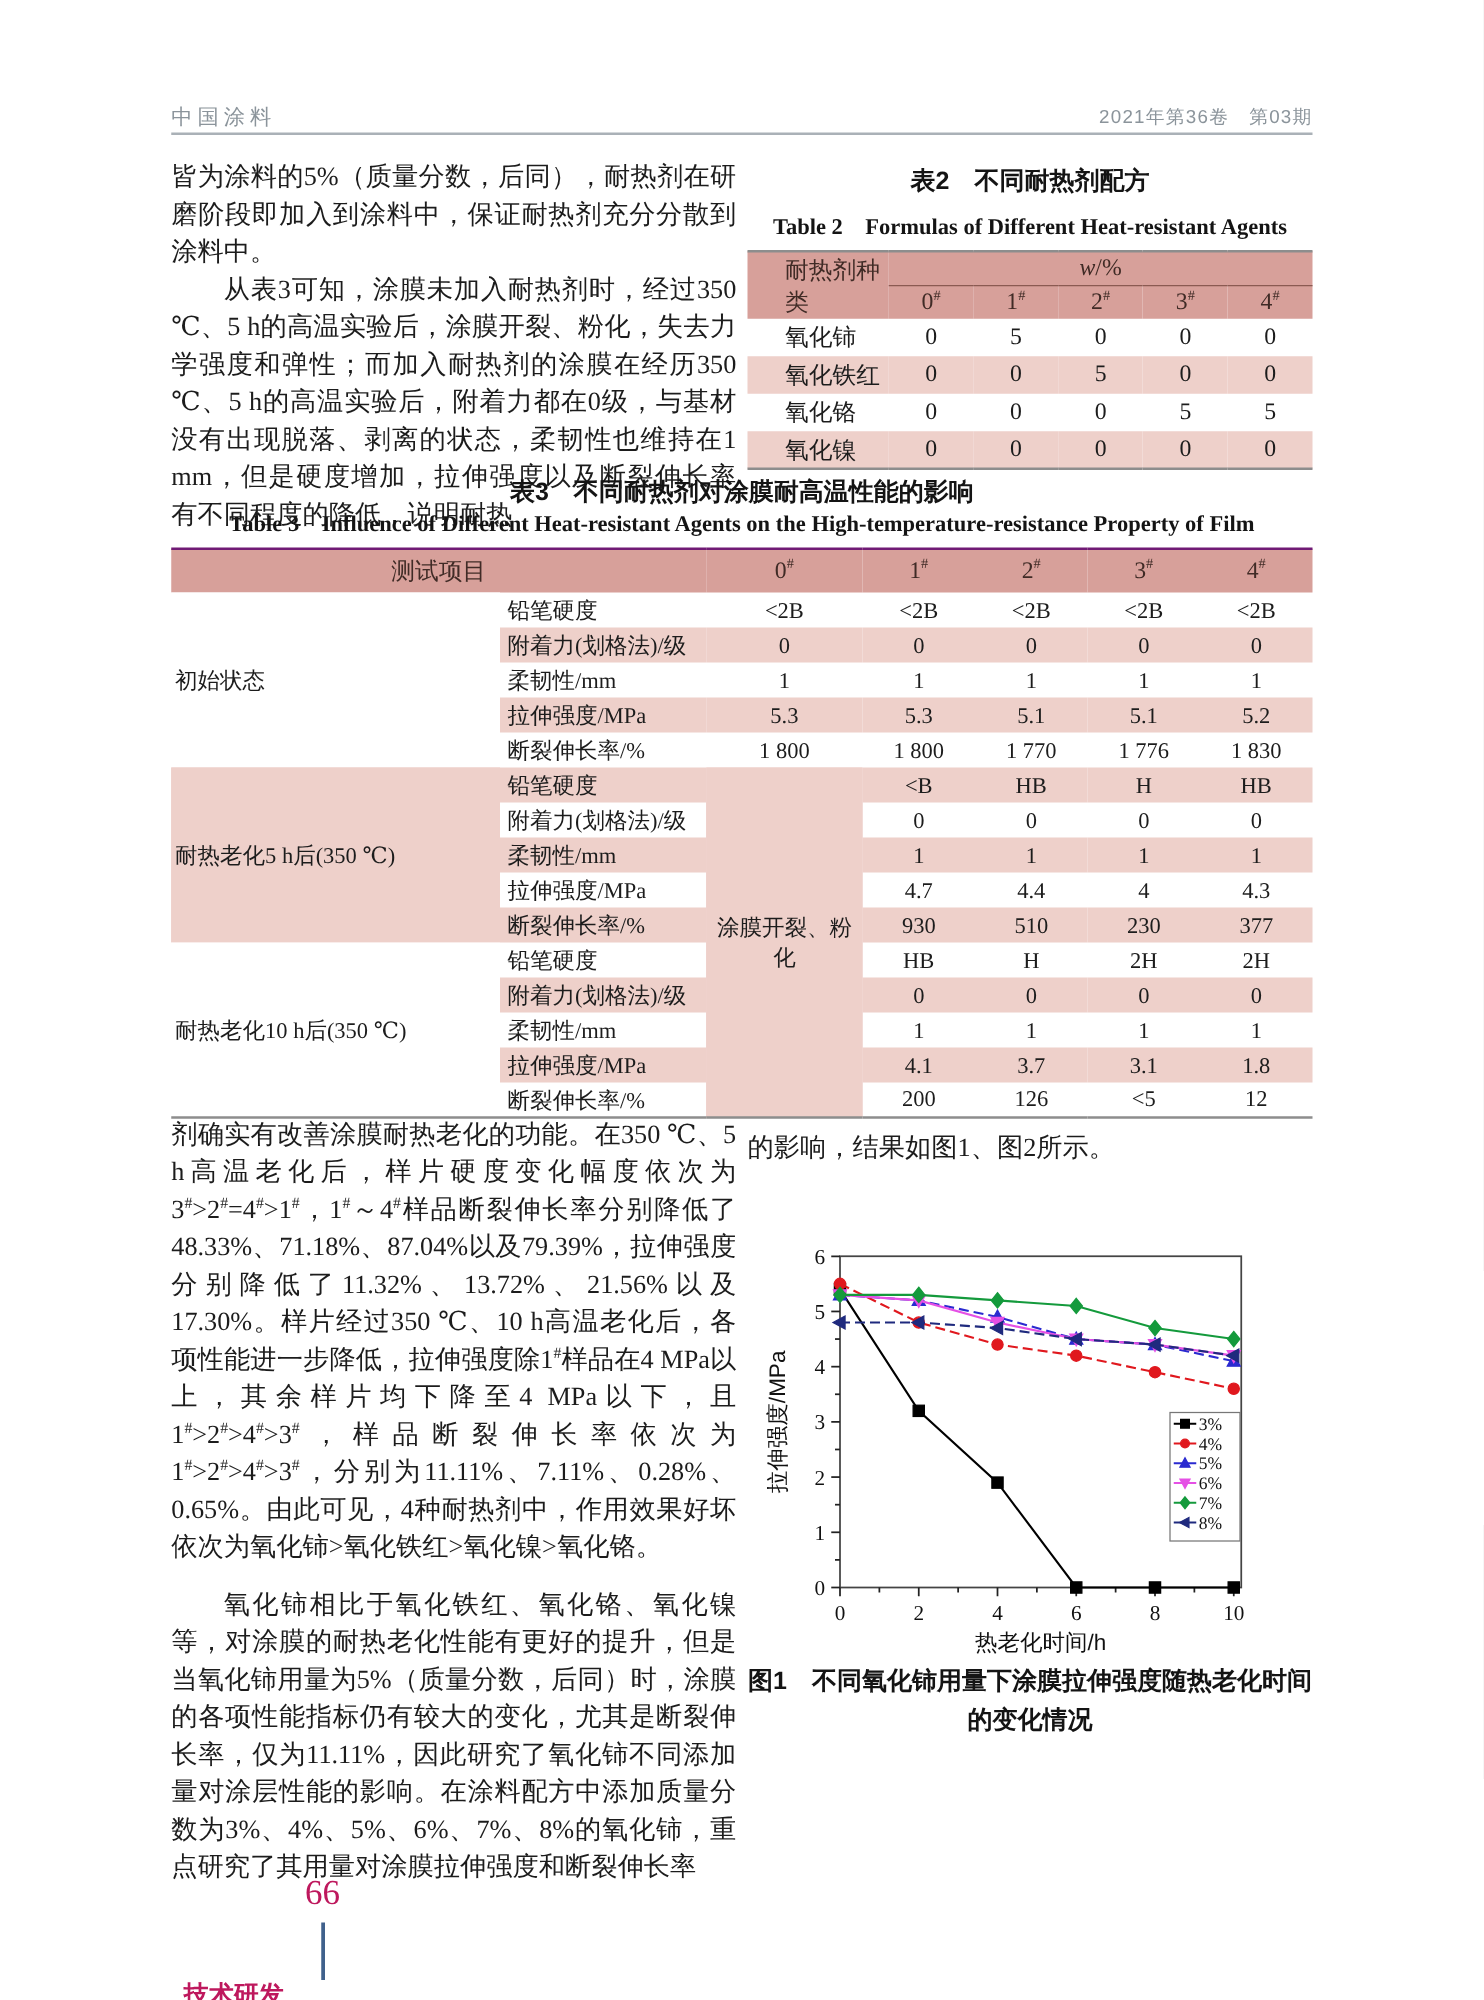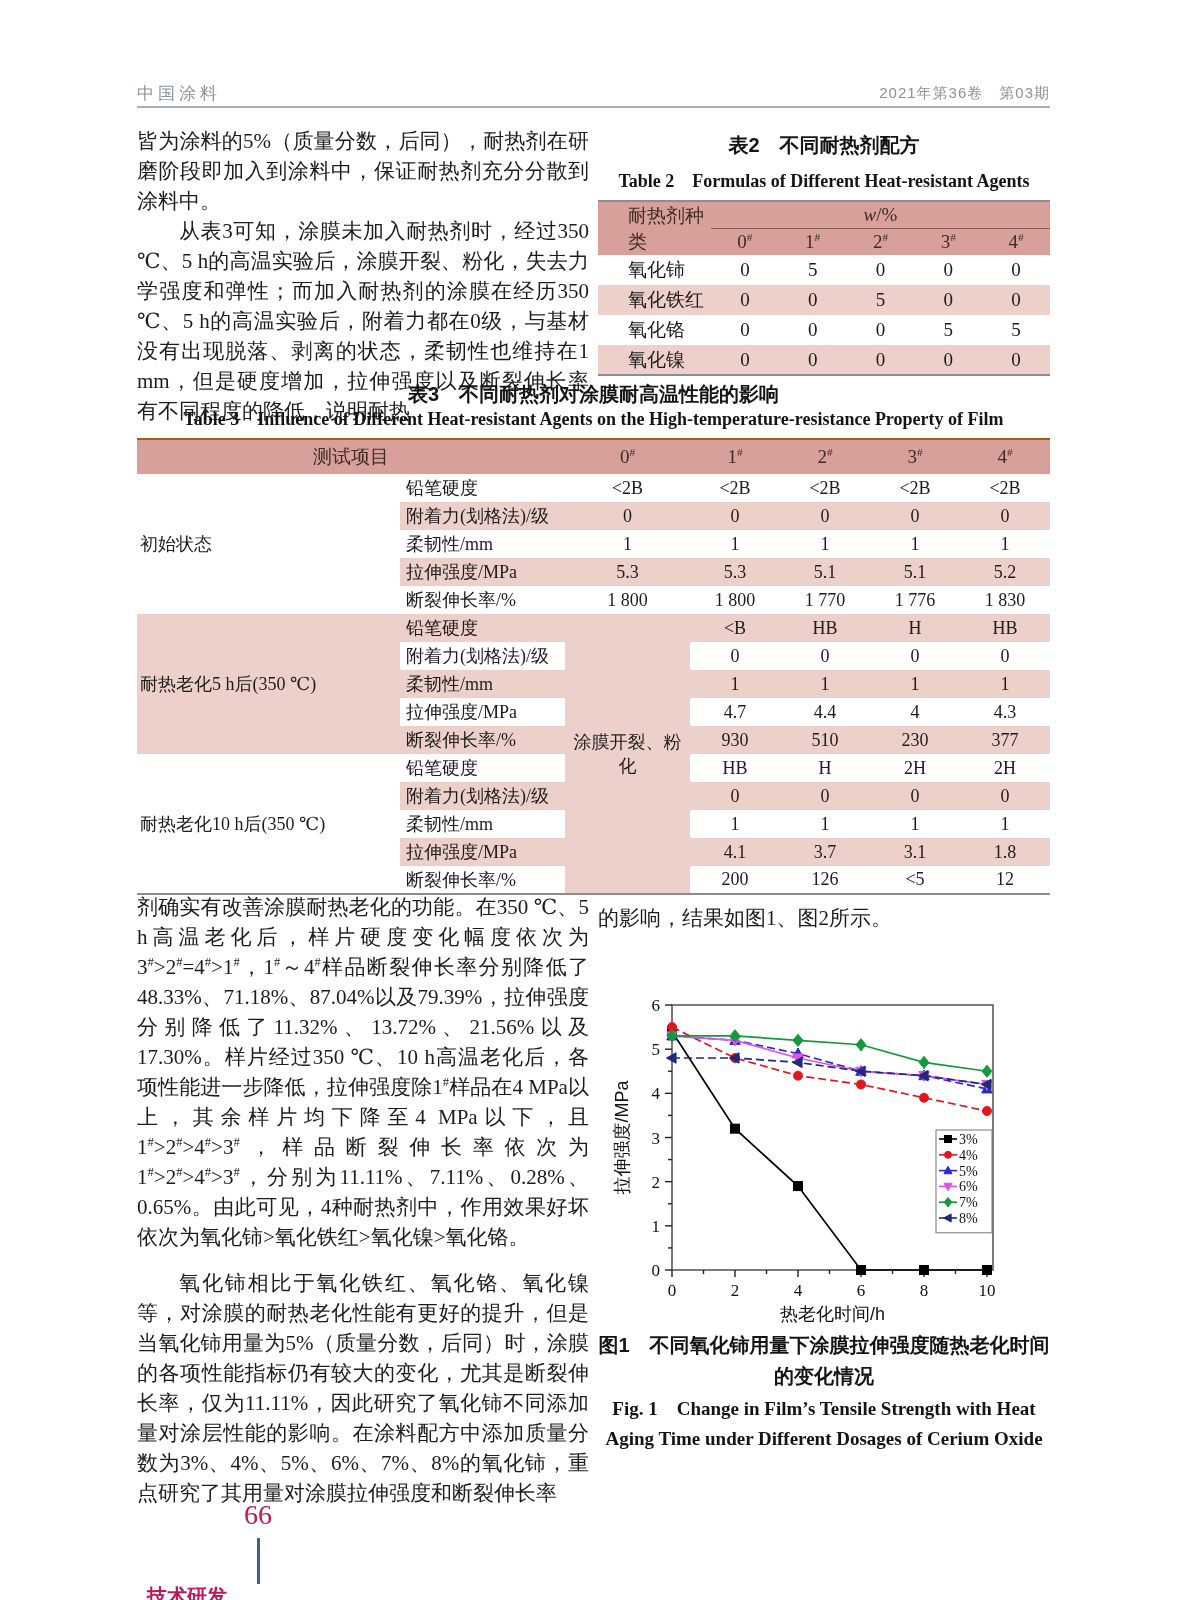--- a/index.html
+++ b/index.html
@@ -35,21 +35,21 @@
   td, th { font-size:19px; font-weight:normal; text-align:center; vertical-align:middle; }
 
   
   .t2 { border-top:2px solid #8d8d8d; border-bottom:2px solid #8d8d8d; }
   .t2 thead th { height:27px; }
   .t2 tbody td { height:30px; }
   .t2 .lbl { text-align:left; padding-left:30px; width:25%; }
   .t2 .wcell { border-bottom:1px solid #8a5a52; }
 
   
-  .t3 { border-top:2px solid #a16207; border-bottom:2px solid #8d8d8d; table-layout:fixed; }
+  .t3 { border-top:2px solid #701a75; border-bottom:2px solid #8d8d8d; table-layout:fixed; }
   .t3 thead th { height:35px; font-size:19px; }
   .t3 tbody td { height:28px; font-size:18px; }
   .t3 td.group { text-align:left; padding-left:3px; }
   .t3 td.prop  { text-align:left; padding-left:6px; }
   .t3 td.merged { font-size:18px;margin-top:38px; }
 
   
   .cap-cn { width:452px; text-align:center; font-family:"Liberation Sans",sans-serif;
             font-weight:bold; font-size:20px; line-height:31px; color:#141414;}
   .cap-en { width:452px; text-align:center; font-weight:bold; font-size:19px; line-height:30px; color:#141414;}
@@ -398,21 +398,20 @@
         <line x1="333" y1="242.2" x2="351" y2="242.2" stroke="#149a3c" stroke-width="1.6"></line>
         <polygon fill="#149a3c" stroke="#149a3c" points="342,237.44 345.85,242.2 342,246.95999999999998 338.15,242.2"></polygon>
         <text x="353" y="247.2" font-size="14" font-family="Liberation Serif, serif" fill="#111">7%</text>
         <line x1="333" y1="258" x2="351" y2="258" stroke="#1f2a7e" stroke-width="1.6"></line>
         <polygon fill="#1f2a7e" stroke="#1f2a7e" points="337.66,258 345.15,253.94 345.15,262.06"></polygon>
         <text x="353" y="263" font-size="14" font-family="Liberation Serif, serif" fill="#111">8%</text>
       </g>
     </svg>
 
   <div class="abs cap-cn" style="left:598px; top:1330px;">图1　不同氧化铈用量下涂膜拉伸强度随热老化时间的变化情况</div>
-  <div class="abs cap-en" style="left:598px; top:1394px;">Fig. 1　Change in Film’s Tensile Strength with Heat Aging Time under Different Dosages of Cerium Oxide</div>
 
   <div class="abs footer">
     <div class="pg">66</div>
     <div class="bar"></div>
     <div>
       <div class="cn">技术研发</div>
       <div class="en">Technical Research and Development</div>
     </div>
   </div>
 

